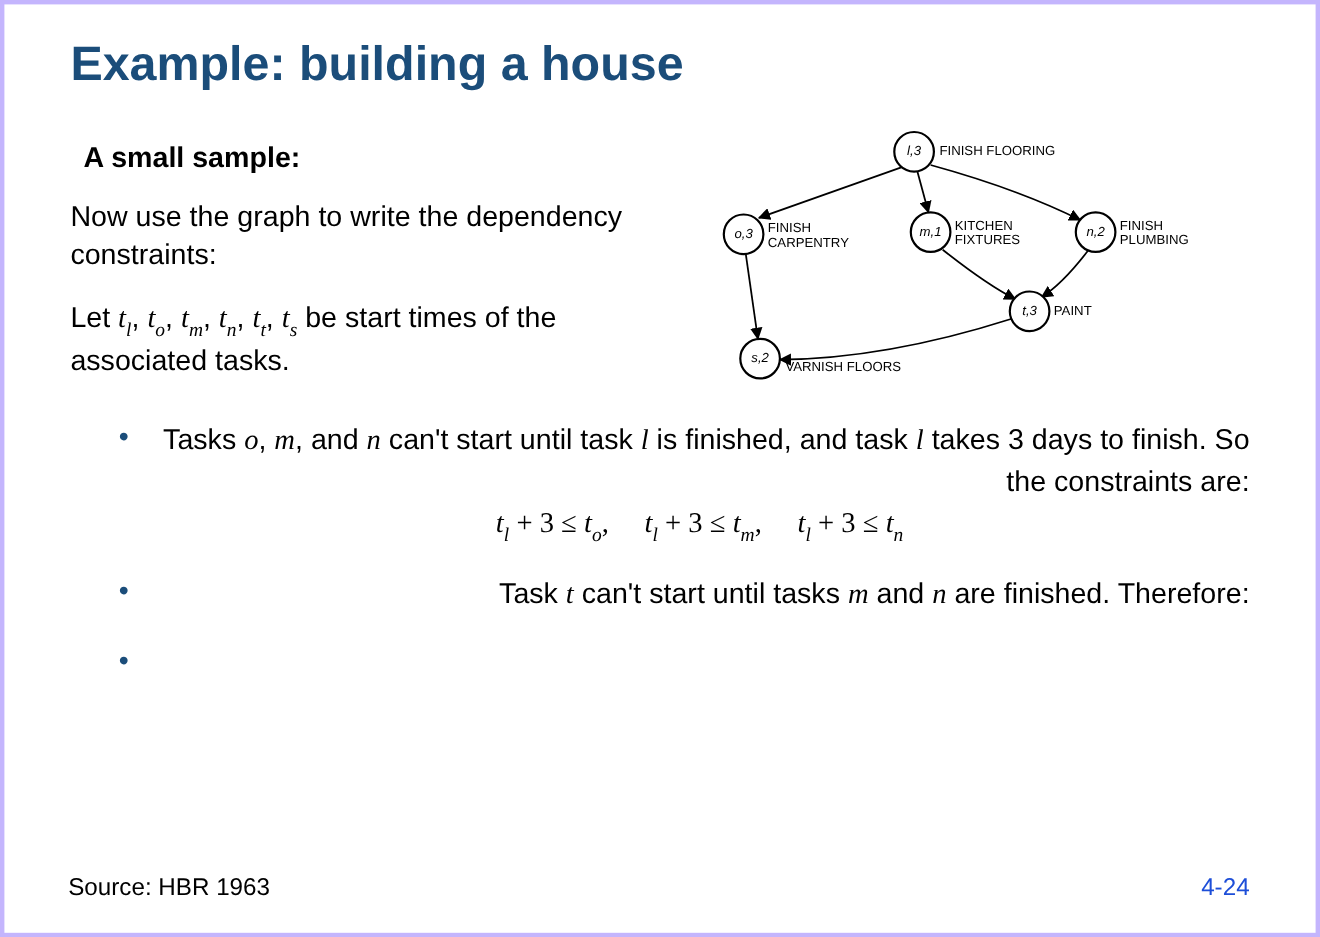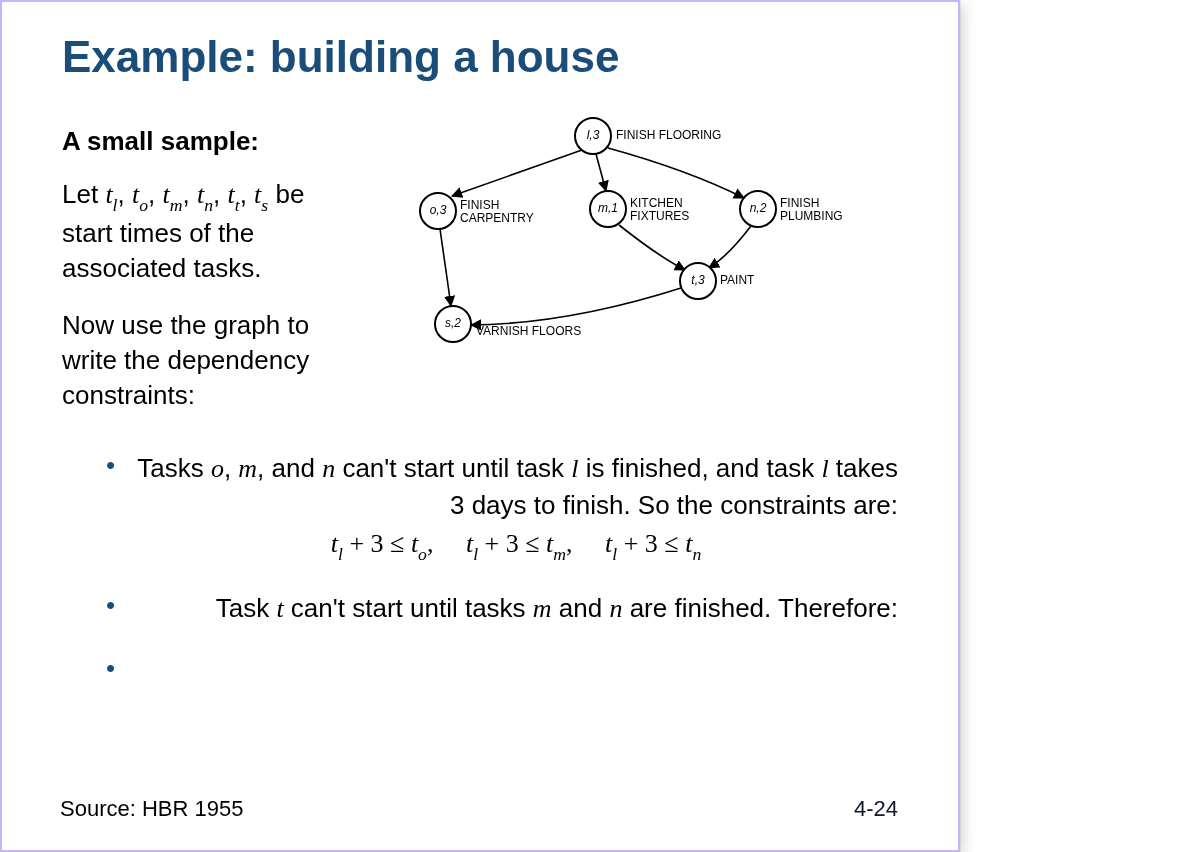--- a/index.html
+++ b/index.html
@@ -6,45 +6,45 @@
     margin: 0;
     padding: 0;
     width: 1200px;
     height: 852px;
     background: #fff;
     font-family: "Helvetica Neue", Helvetica, Arial, sans-serif;
     color: #000;
   }
   .slide {
     position: relative;
-    width: 960px;
+    width: 1200px;
     height: 852px;
     box-sizing: border-box;
     padding: 30px 60px 0 60px;
-    border: 2px solid #c4b5fd;
+    border: 4px solid #c4b5fd;
     box-shadow: 0 4px 16px rgba(0,0,0,0.25), 0 0 0 1px rgba(0,0,0,0.05);
   }
   .title {
     font-size: 44px;
     font-weight: 700;
     color: #1b4d7a;
     margin: 0 0 30px 0;
   }
   .top-row {
     display: flex;
     align-items: flex-start;
   }
   .left-text {
     flex: 1 1 0;
     padding-right: 20px;
   }
   .subhead {
     font-size: 26px;
     font-weight: 700;
-    margin: 14px 0 20px 0;
+    margin: 14px 0 20px 12px;
   }
   .para {
     font-size: 26px;
     line-height: 1.35;
     margin: 4px 0 22px 0;
   }
   .mi { font-style: italic; font-family: Georgia, "Times New Roman", serif; }
   .sub { font-size: 0.68em; vertical-align: sub; position: relative; top: 0.08em; }
   .bullets {
     margin: 14px 0 0 44px;
@@ -108,46 +108,46 @@
     position: absolute;
     left: 58px;
     bottom: 28px;
     font-size: 22px;
   }
   .pageno {
     position: absolute;
     right: 60px;
     bottom: 28px;
     font-size: 22px;
-    color: #0f172a;
+    color: #1d4ed8;
   }
 </style>
 </head>
 <body>
 
 <div class="slide">
 
   <h1 class="title">Example: building a house</h1>
 
   <div class="top-row">
     <div class="left-text">
       <div class="subhead">A small sample:</div>
+
+      <div class="para">Now use the graph to write the dependency constraints:</div>
 
       <div class="para">
         <span>Let </span>
         <span class="mi">t<span class="sub">l</span></span>,
         <span class="mi">t<span class="sub">o</span></span>,
         <span class="mi">t<span class="sub">m</span></span>,
         <span class="mi">t<span class="sub">n</span></span>,
         <span class="mi">t<span class="sub">t</span></span>,
         <span class="mi">t<span class="sub">s</span></span>
         <span> be start times of the associated tasks.</span>
       </div>
-
-      <div class="para">Now use the graph to write the dependency constraints:</div>
     </div>
 
     <svg class="graph" viewBox="0 0 530 240">
       <defs>
         <marker id="arrow" viewBox="0 0 10 10" refX="9" refY="5" markerWidth="7" markerHeight="7" orient="auto-start-reverse">
           <path d="M 0 0 L 10 5 L 0 10 z" fill="#000"></path>
         </marker>
       </defs>
 
       <path class="edge" d="M 214 44 Q 140 70 84 90" marker-end="url(#arrow)"></path>
@@ -217,15 +217,15 @@
       <div class="btext">
         <span>Task </span><span class="mi">t</span><span> can't start until tasks </span><span class="mi">m</span><span> and </span><span class="mi">n</span><span> are finished. Therefore:</span>
       </div>
     </div>
 
     <div class="bullet">
     </div>
 
   </div>
 
-  <div class="footer">Source: HBR 1955</div>
+  <div class="footer">Source: HBR 1963</div>
   <div class="pageno">4-24</div>
 </div>
 
 </body></html>

